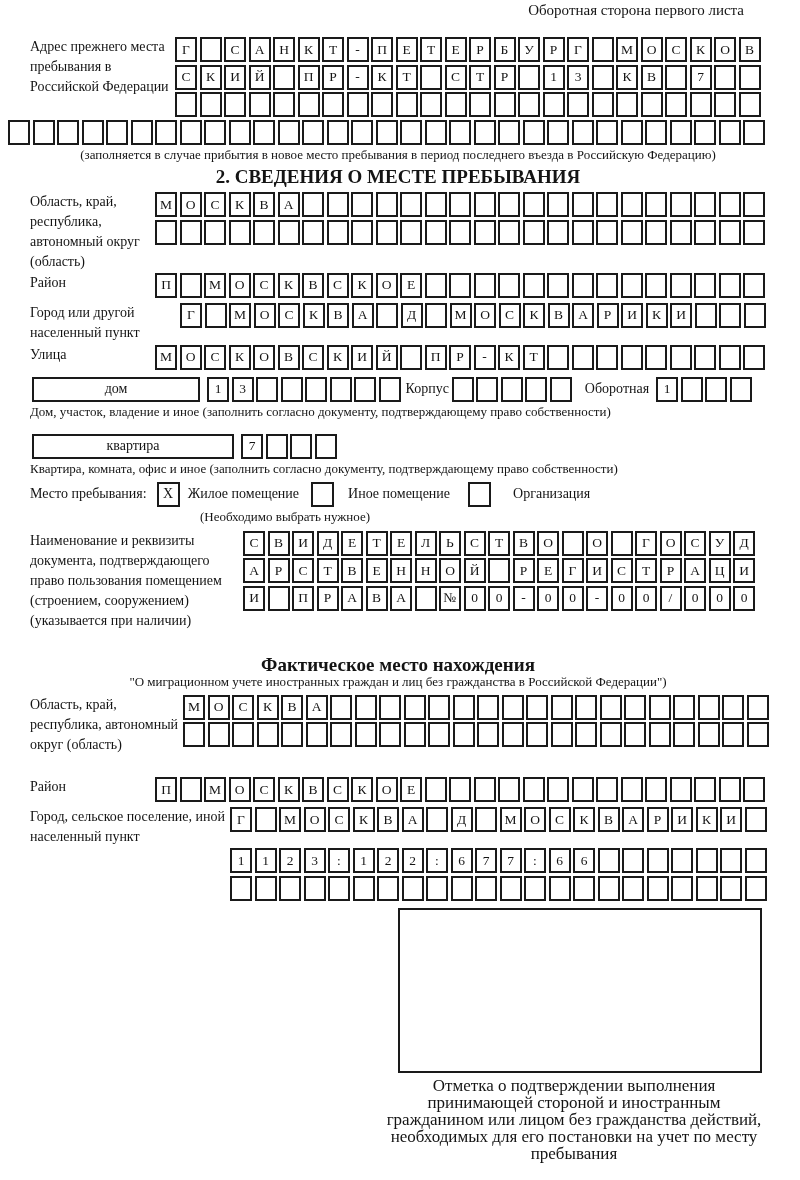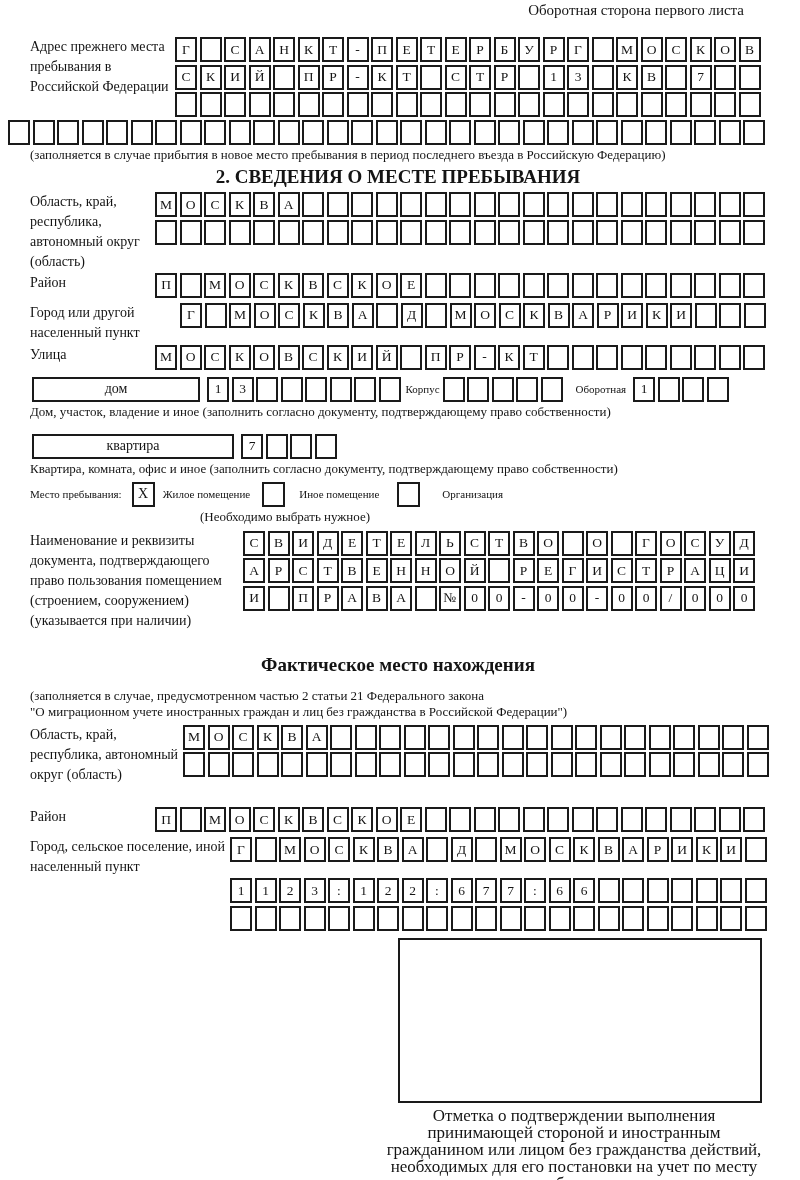--- a/index.html
+++ b/index.html
@@ -12,27 +12,27 @@
   .form-row{position:relative;}
   .label{position:absolute;left:0;top:0;font-size:14px;line-height:20px;}
   .rows{display:flex;flex-direction:column;gap:2.5px;}
   .cells{display:flex;gap:2.5px;}
   .cell{box-sizing:border-box;flex:0 0 22px;width:22px;height:25px;
         border:2px solid #1a1a1a;display:flex;align-items:center;justify-content:center;
         font-size:13.5px;background:#fff;}
   .full-row{margin-left:-22px;margin-top:3px;}
 
   .caption{font-size:13px;line-height:16px;}
-  .caption.center{text-align:left;}
+  .caption.center{text-align:center;}
   .sec-title{font-size:19px;font-weight:bold;text-align:center;line-height:19px;}
 
   .inline-line{display:flex;align-items:center;}
   .named-box{box-sizing:border-box;height:25px;border:2px solid #1a1a1a;
              display:flex;align-items:center;justify-content:center;font-size:14px;}
-  .small-label{font-size:11px;white-space:nowrap;}
+  .small-label{font-size:14px;white-space:nowrap;}
   .cbox{box-sizing:border-box;width:23px;height:25px;border:2px solid #1a1a1a;
         display:flex;align-items:center;justify-content:center;font-size:14px;flex:0 0 auto;}
 
   .stamp-box{box-sizing:border-box;width:364px;height:165px;border:2px solid #1a1a1a;margin-left:368px;}
   .stamp-caption{width:384px;margin-left:352px;text-align:center;font-size:17px;line-height:17px;margin-top:4px;}
 
   .mt2{margin-top:2px;}.mt3{margin-top:14px;}.mt4{margin-top:4px;}.mt5{margin-top:5px;}
   .mt6{margin-top:6px;}.mt7{margin-top:7px;}.mt16{margin-top:16px;}.mt17{margin-top:17px;}
   .mt18{margin-top:18px;}.mt28{margin-top:28px;}.mt30{margin-top:30px;}.mt44{margin-top:44px;}
 </style>
@@ -442,21 +442,20 @@
           <span class="cell">0</span>
           <span class="cell">/</span>
           <span class="cell">0</span>
           <span class="cell">0</span>
           <span class="cell">0</span>
         </div>
     </div>
   </div>
 
   <div class="sec-title mt44">Фактическое место нахождения</div>
-  <div class="caption center mt3">(заполняется в случае, предусмотренном частью 2 статьи 21 Федерального закона</div>
   <div class="caption center">"О миграционном учете иностранных граждан и лиц без гражданства в Российской Федерации")</div>
 
   <div class="form-row mt5">
     <div class="label" style="width:150px">Область, край, республика, автономный округ (область)</div>
     <div class="rows" style="margin-left:153px">
       <div class="cells">
           <span class="cell">М</span>
           <span class="cell">О</span>
           <span class="cell">С</span>
           <span class="cell">К</span>

